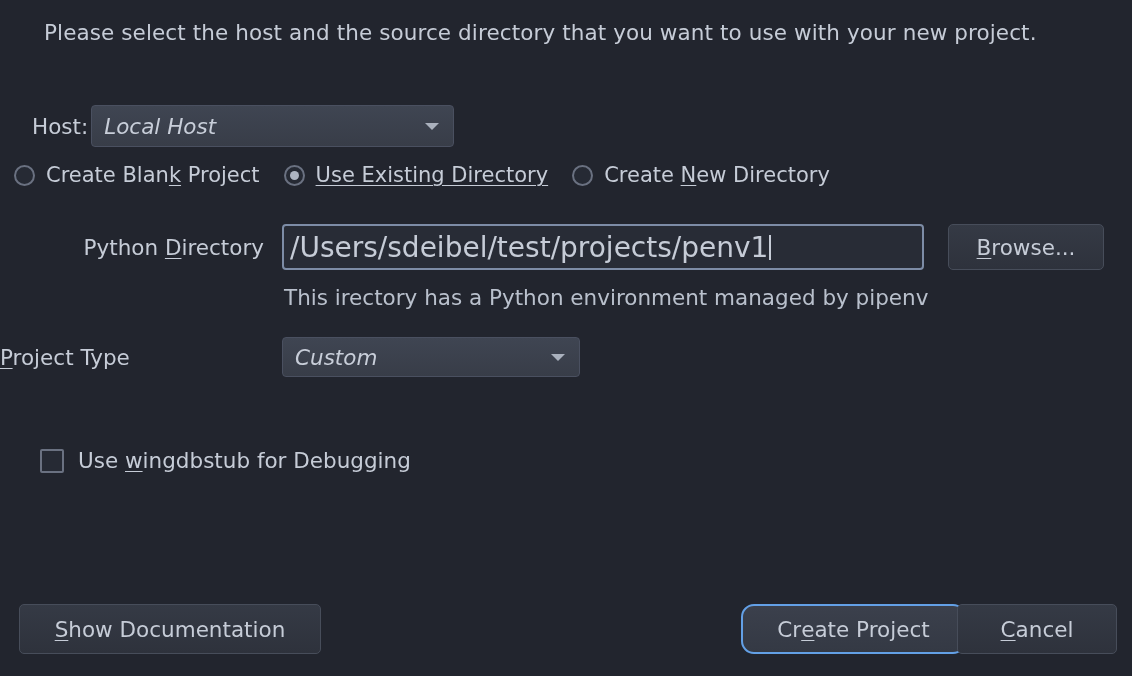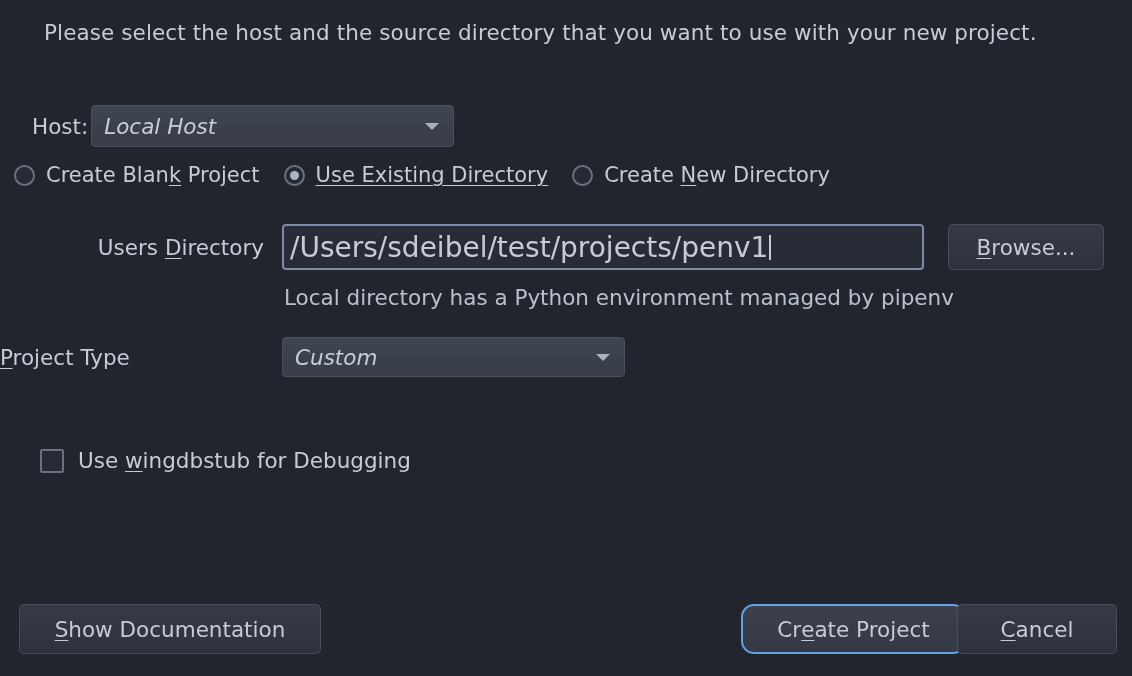--- a/index.html
+++ b/index.html
@@ -208,21 +208,21 @@
   }
   .ptype-label {
     width: 264px;
     text-align: left;
     font-size: 21.5px;
     color: #c6ccd7;
     box-sizing: border-box;
   }
   #ptype-combo {
     margin-left: 18px;
-    width: 343px;
+    width: 298px;
     height: 40px;
   }
 
   
   .check-row {
     position: absolute;
     left: 40px;
     top: 448px;
     display: flex;
     align-items: flex-end;
@@ -301,34 +301,34 @@
     </div>
 
     <div class="radio-item">
       <span class="radio-mark"></span>
       <span class="radio-label">Create <span class="mn">N</span>ew Directory</span>
     </div>
 
   </div>
 
   <div class="srcdir-row">
-    <span class="srcdir-label"><span>Users </span><span class="mn">D</span><span>irectory</span></span>
+    <span class="srcdir-label"><span>Python </span><span class="mn">D</span><span>irectory</span></span>
 
     <div class="text-input">
       <span class="value" placeholder="">/Users/sdeibel/test/projects/penv1</span>
         <span class="caret"></span>
     </div>
 
     <button class="btn" id="browse-button">
         <span class="mn">B</span>
         <span>rowse...</span>
       </button>
   </div>
 
-  <div class="helper-text">Local directory has a Python environment managed by pipenv</div>
+  <div class="helper-text">This irectory has a Python environment managed by pipenv</div>
 
   <div class="ptype-row">
     <span class="ptype-label"><span class="mn">P</span><span>roject Type</span></span>
     <div class="combo" id="ptype-combo">
       <span class="combo-text">Custom</span>
       <span class="arrow"></span>
     </div>
   </div>
 
   <div class="check-row">

